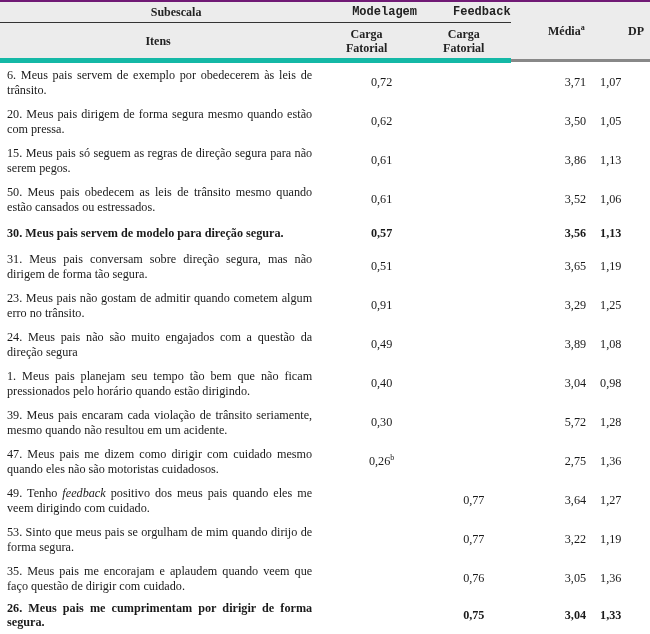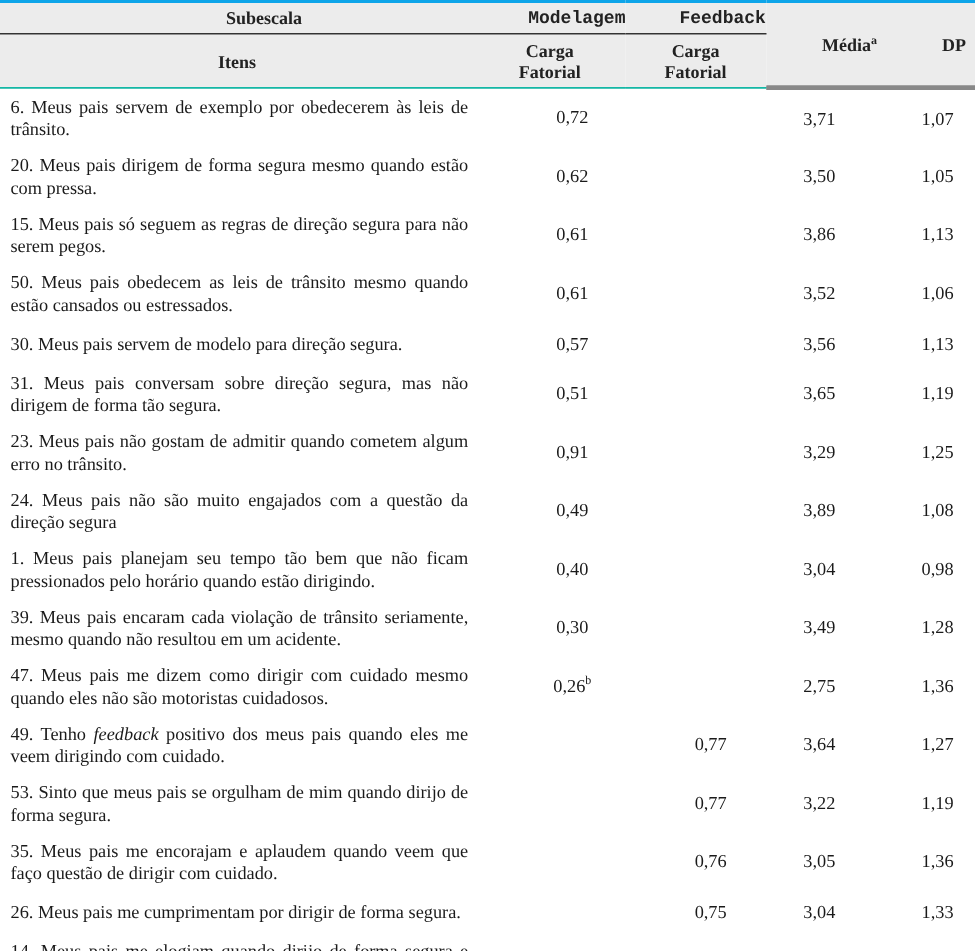--- a/index.html
+++ b/index.html
@@ -8,40 +8,40 @@
       position: absolute; left: 0; top: 0; width: 650px;
       border-collapse: collapse;
       font-family: "Liberation Serif", "DejaVu Serif", serif;
       font-size: 12.2px; color: #1a1a1a;
     }
     .tbl td, .tbl th { padding: 0; vertical-align: middle; }
     .hdr th {
       background: #ececec; font-weight: bold; text-align: center;
       font-size: 12px; line-height: 14px; color: #222;
     }
-    .hdr1 th { height: 20px; border-top: 2px solid #0ea5e9; padding-left: 36px; }
-    .hdr2 th { height: 35px; border-bottom: 1px solid #14b8a6; margin-top: 34px; }
+    .hdr1 th { height: 20px; border-top: 2px solid #701a75; padding-left: 36px; }
+    .hdr2 th { height: 35px; border-bottom: 5px solid #14b8a6; margin-top: 34px; }
     .hdr1 th.sub-model, .hdr1 th.sub-feed { border-bottom: 1px solid #333; font-family: Liberation Mono, monospace; }
     .hdr1 th.sub-subescala { border-bottom: 1px solid #333; }
     .col-item { width: 356px; }
     .col-m { width: 76px; }
     .col-f { width: 76px; }
     .col-media { width: 76px; }
     .col-dp { width: 66px; }
     .item-text {
       text-align: justify; text-align-last: left;
       padding: 3px 4px 3px 7px !important; line-height: 14.2px; margin-left: 28px;
     }
     .num { text-align: center; }
     .num.m { text-align: center; padding-left: 30px !important; }
     .num.f { text-align: center; padding-left: 20px !important; }
-    .num.media { text-align: left; padding-left: 25px !important; }
-    .num.dp { text-align: center; padding-left: 14px !important; }
+    .num.media { text-align: right; padding-left: 25px !important; }
+    .num.dp { text-align: left; padding-left: 14px !important; }
     .row td { height: 33px; }
-    .row.one td { height: 22px; }
+    .row.one td { height: 22px; font-weight: bold; }
     sup { font-size: 8px; line-height: 0; }
     em { font-style: italic; }
   </style>
 </head>
 <body>
 
 <table class="tbl">
   <colgroup>
     <col class="col-item">
       <col class="col-m">
@@ -128,21 +128,21 @@
         <td class="item-text">1. Meus pais planejam seu tempo tão bem que não ficam pressionados pelo horário quando estão dirigindo.</td>
         <td class="num m"><span>0,40</span></td>
         <td class="num f"></td>
         <td class="num media">3,04</td>
         <td class="num dp">0,98</td>
       </tr>
       <tr class="row">
         <td class="item-text">39. Meus pais encaram cada violação de trânsito seriamente, mesmo quando não resultou em um acidente.</td>
         <td class="num m"><span>0,30</span></td>
         <td class="num f"></td>
-        <td class="num media">3,49</td>
+        <td class="num media">5,72</td>
         <td class="num dp">1,28</td>
       </tr>
       <tr class="row">
         <td class="item-text">47. Meus pais me dizem como dirigir com cuidado mesmo quando eles não são motoristas cuidadosos.</td>
         <td class="num m"><span>0,26</span><sup>b</sup></td>
         <td class="num f"></td>
         <td class="num media">2,75</td>
         <td class="num dp">1,36</td>
       </tr>
       <tr class="row">

